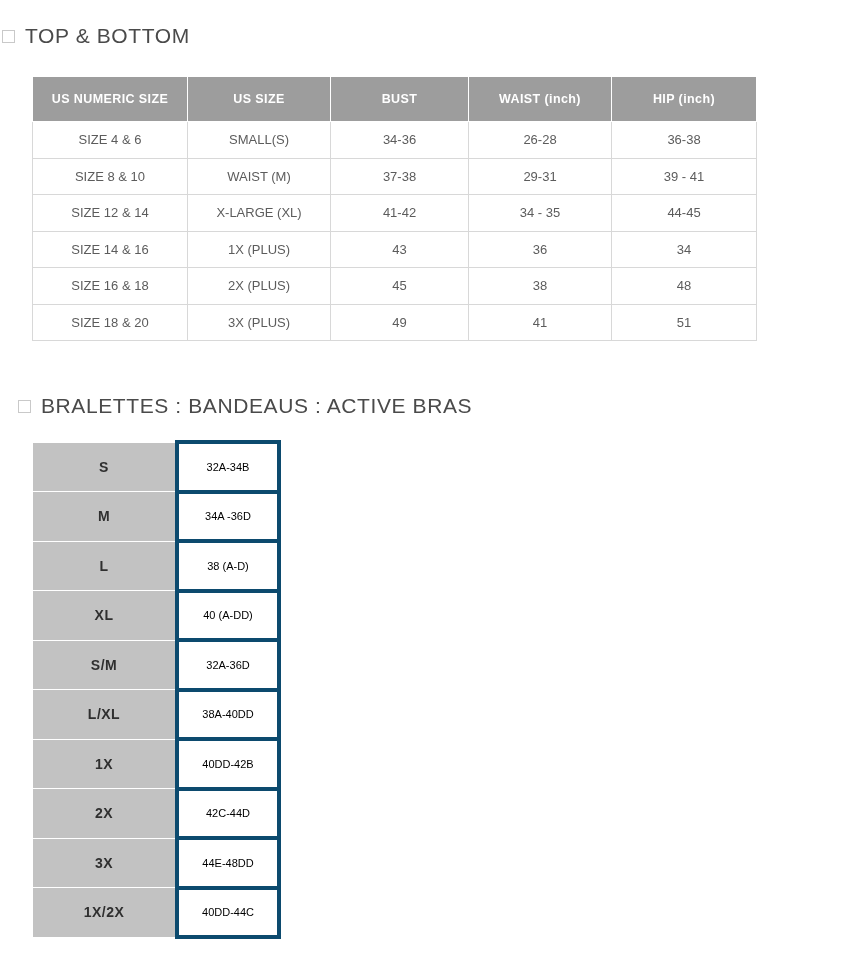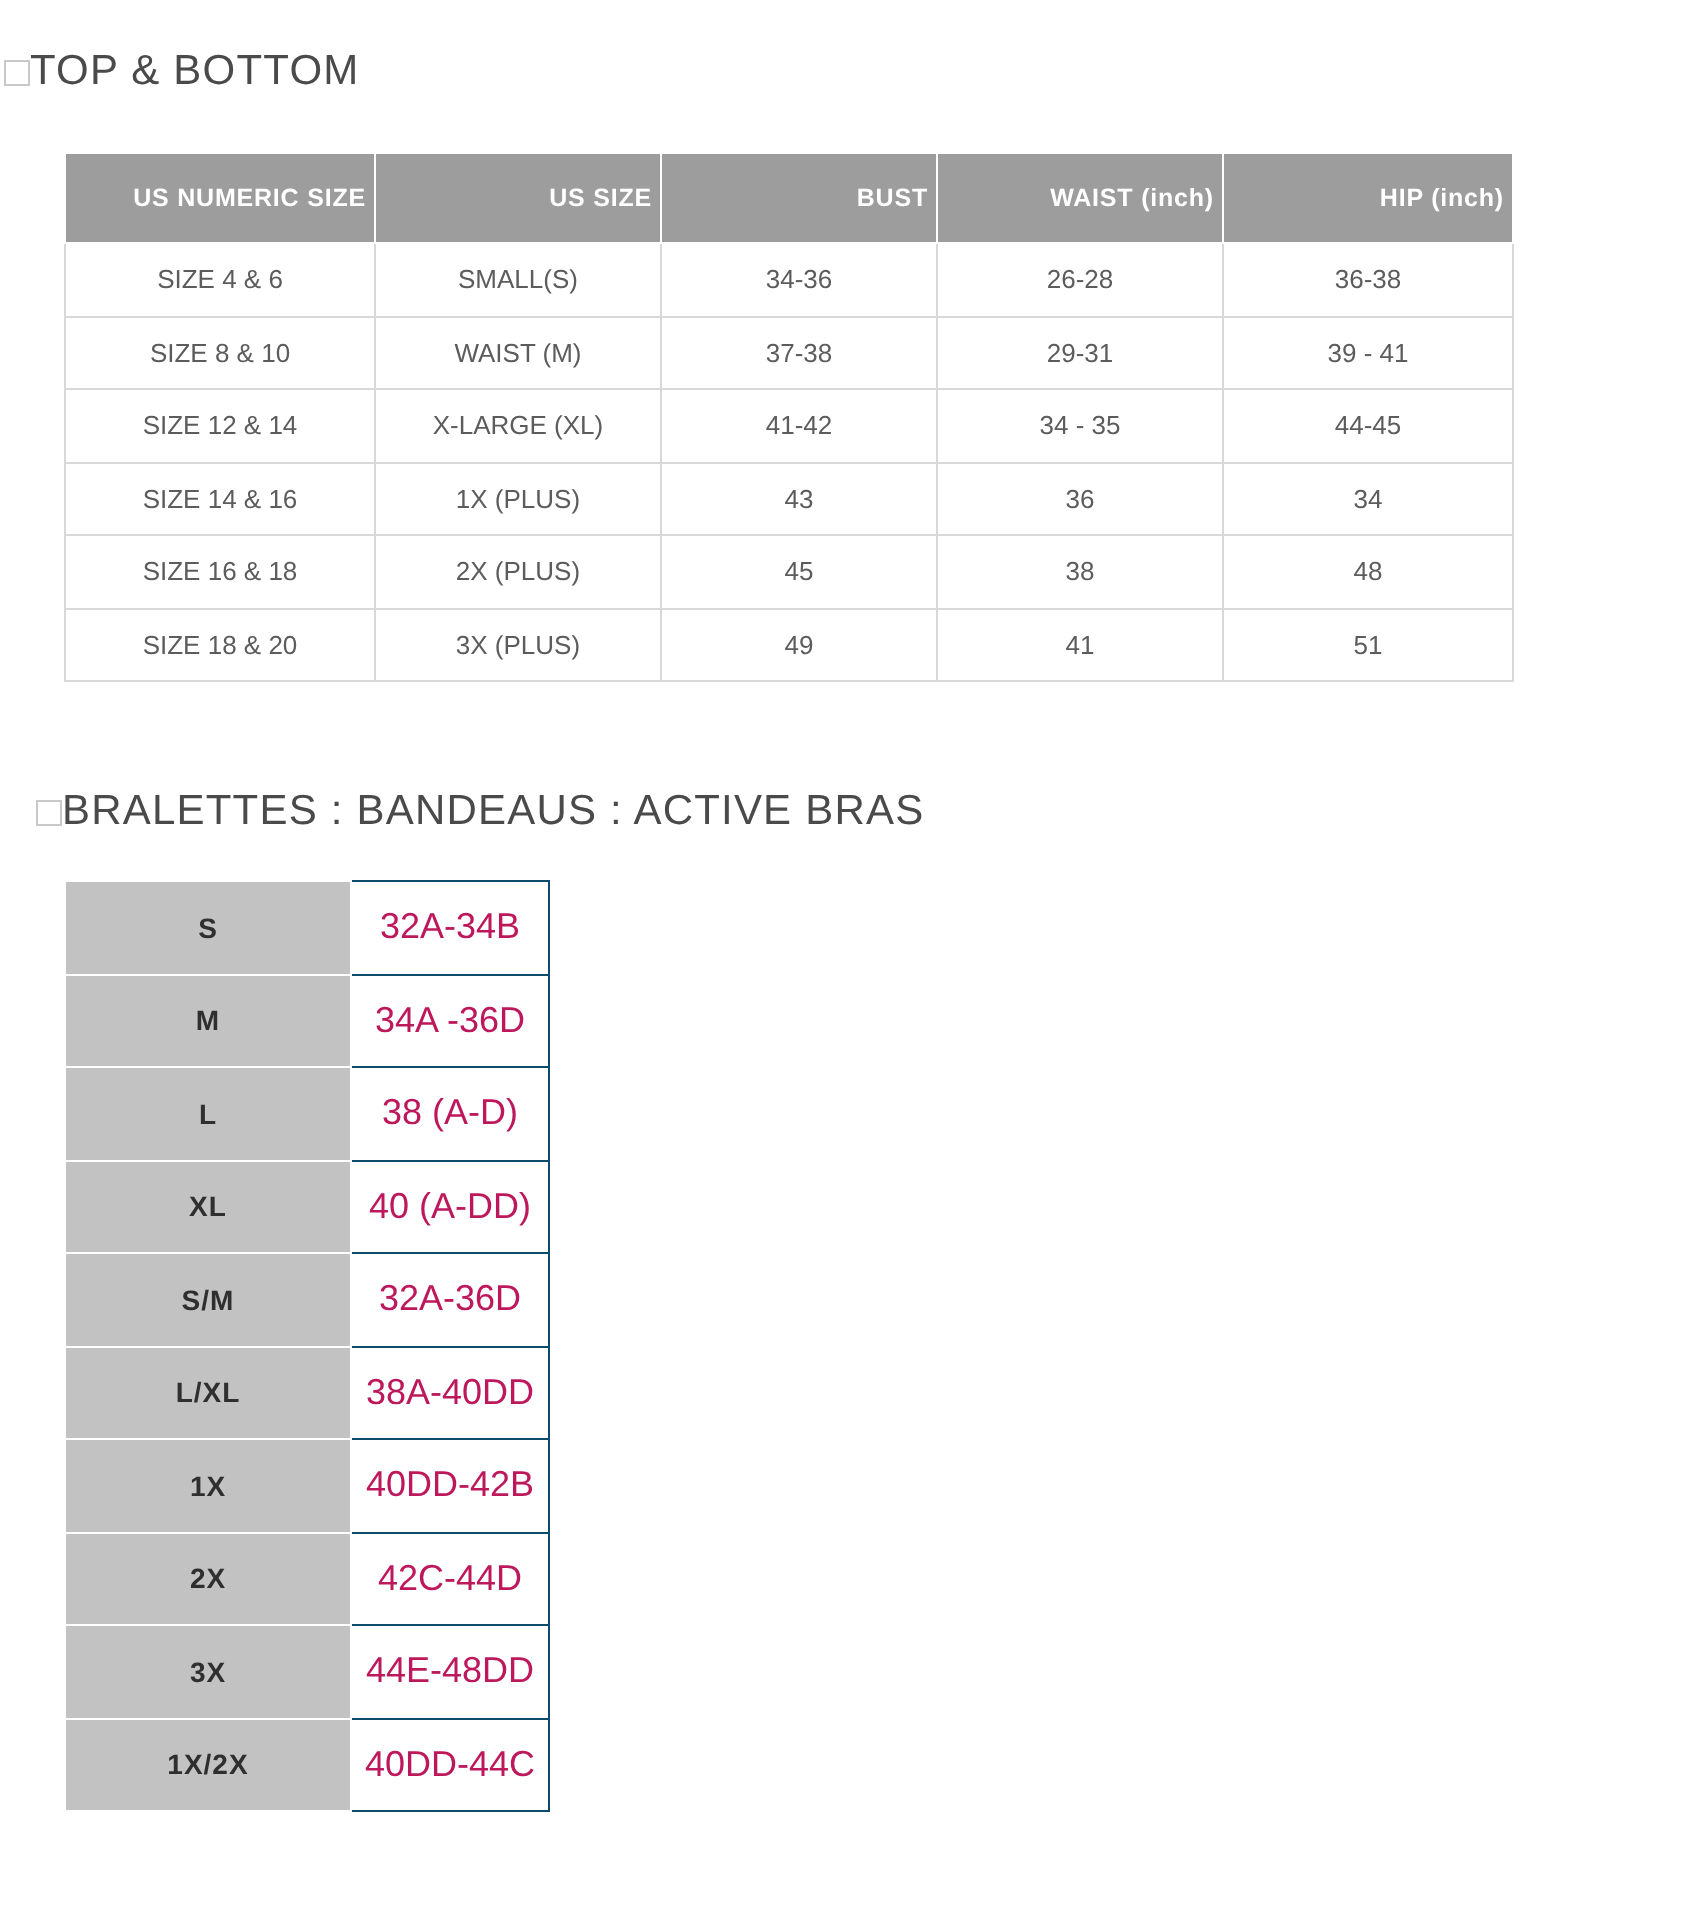--- a/index.html
+++ b/index.html
@@ -21,20 +21,21 @@
     width: 852px;
     height: 956px;
     box-sizing: border-box;
     padding: 0;
   }
 
   
   .section-heading {
     display: flex;
     align-items: center;
+    gap: 10px;
     font-size: 21px;
     letter-spacing: 0.6px;
     color: #4a4a4a;
     font-weight: 400;
   }
   .heading-marker {
     width: 13px;
     height: 13px;
     border: 1px solid #c9c9c9;
     box-sizing: border-box;
@@ -65,21 +66,21 @@
     width: 724px;
   }
   #table-top-bottom th {
     background: #9d9d9d;
     color: #ffffff;
     font-size: 12.5px;
     font-weight: bold;
     letter-spacing: 0.4px;
     height: 44px;
     border: 1px solid #ffffff;
-    text-align: right;
+    text-align: center;
     vertical-align: middle;
     padding: 0 4px;
   }
   #table-top-bottom td {
     height: 35.5px;
     border: 1px solid #d8d8d8;
     text-align: center;
     vertical-align: middle;
     font-size: 13px;
     color: #5c5c5c;
@@ -113,23 +114,23 @@
     width: 140px;
     background: #c2c2c2;
     color: #2f2f2f;
     font-weight: bold;
     font-size: 14px;
     letter-spacing: 0.5px;
   }
   #table-bralettes td.value-cell {
     width: 96px;
     background: #ffffff;
-    border: 1px solid #0c4a6e;
-    color: #be185d;
-    font-size: 18px;
+    border: 4px solid #0c4a6e;
+    color: #000000;
+    font-size: 11px;
   }
 </style>
 </head>
 <body>
 
 <div class="page">
 
   <div class="section-heading" id="heading-top-bottom">
     <span class="heading-marker"></span>
     <span>TOP &amp; BOTTOM</span>

